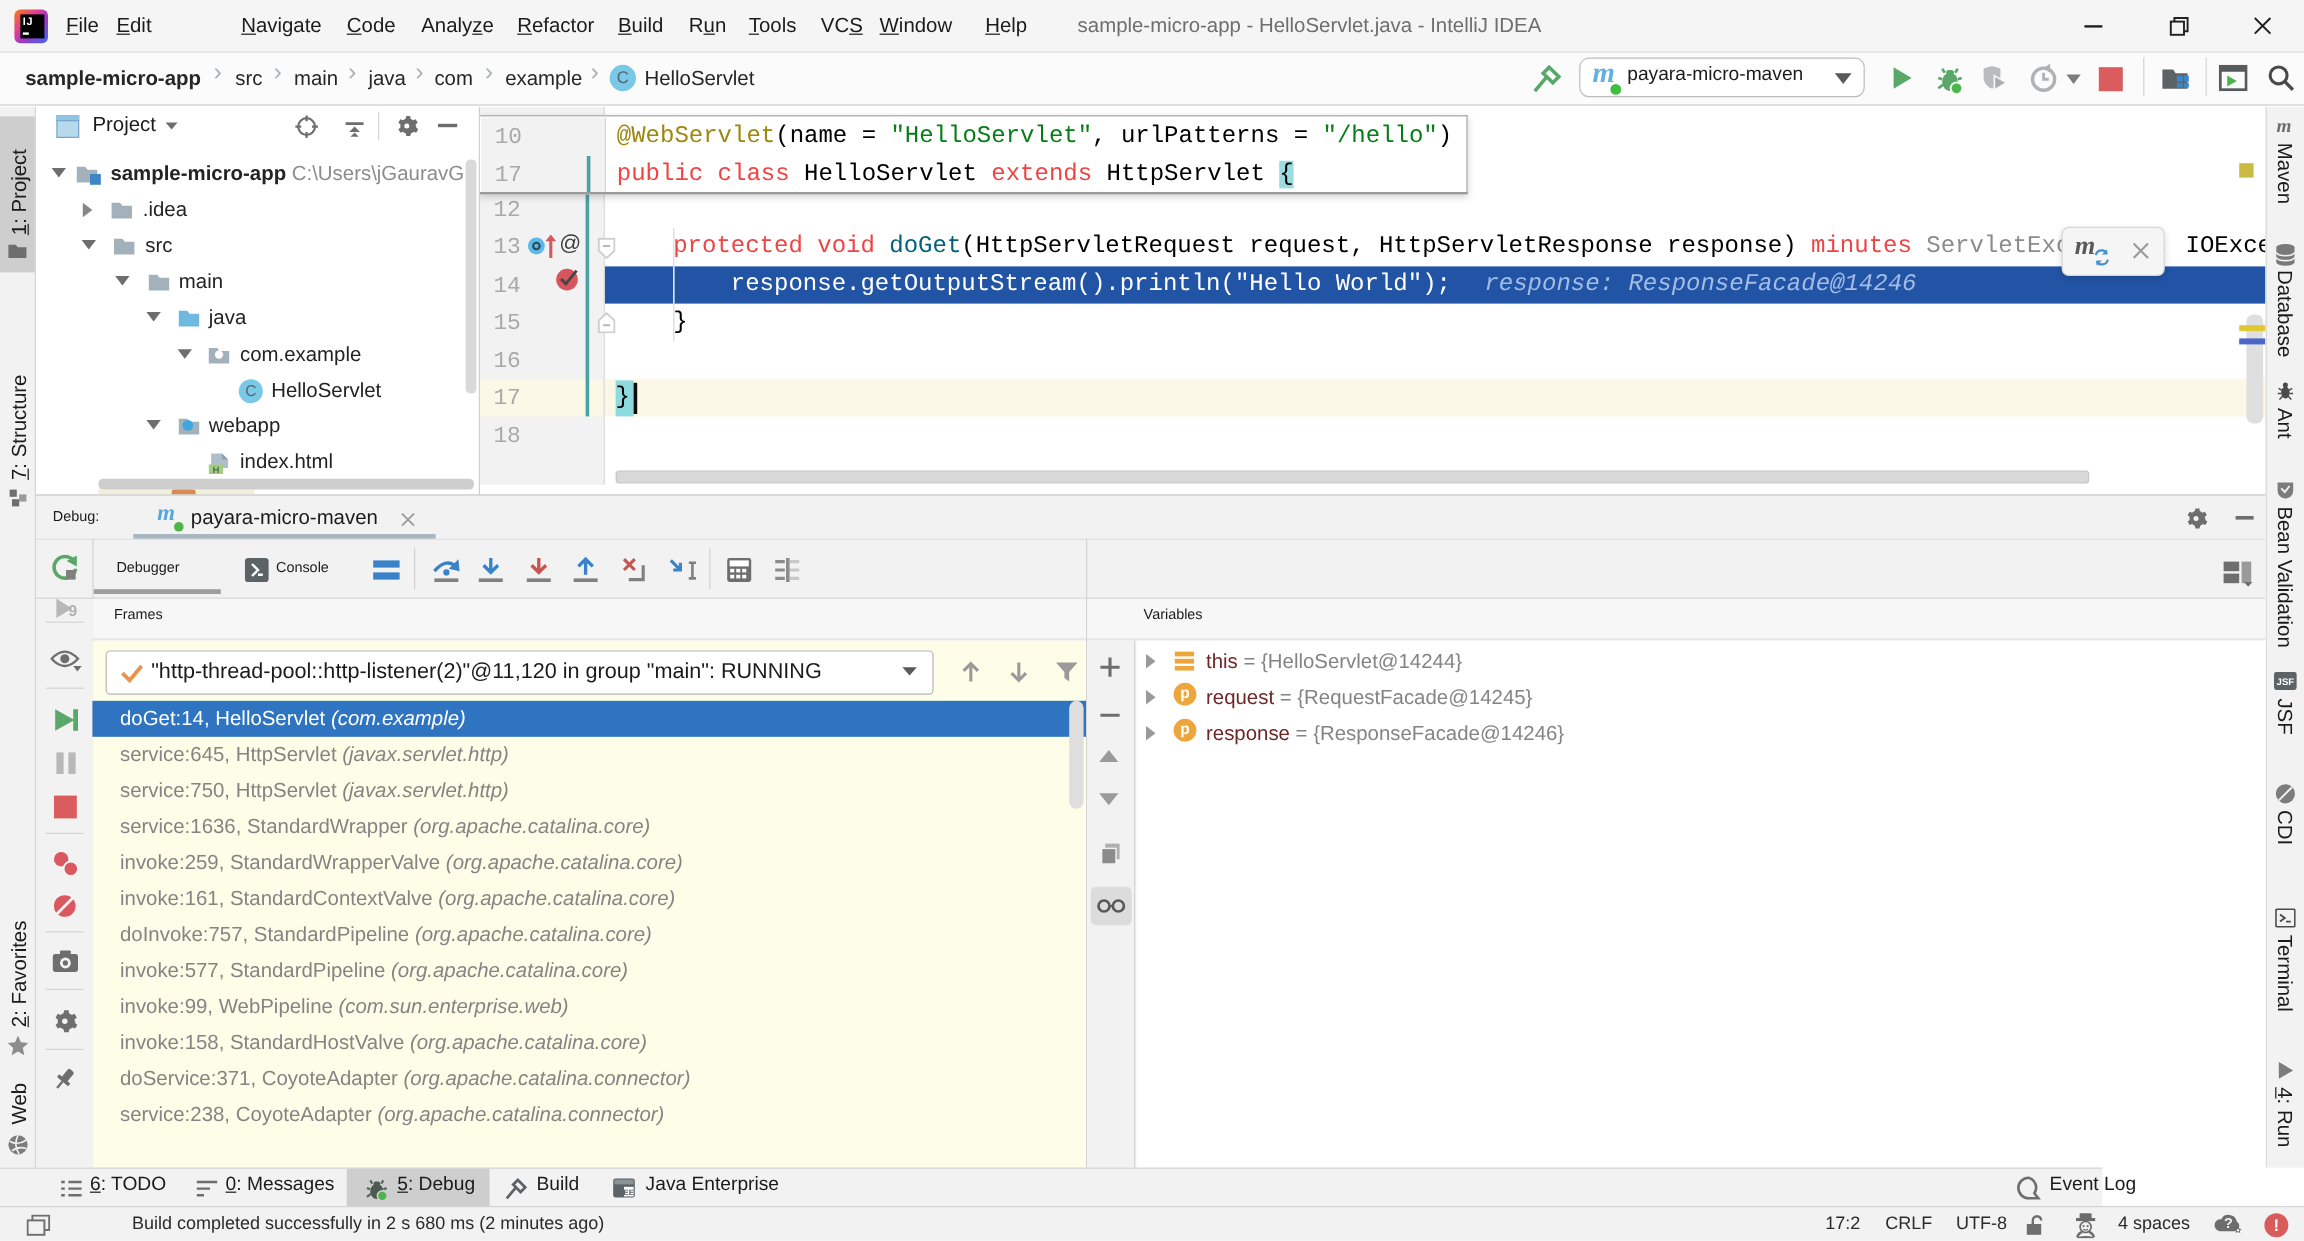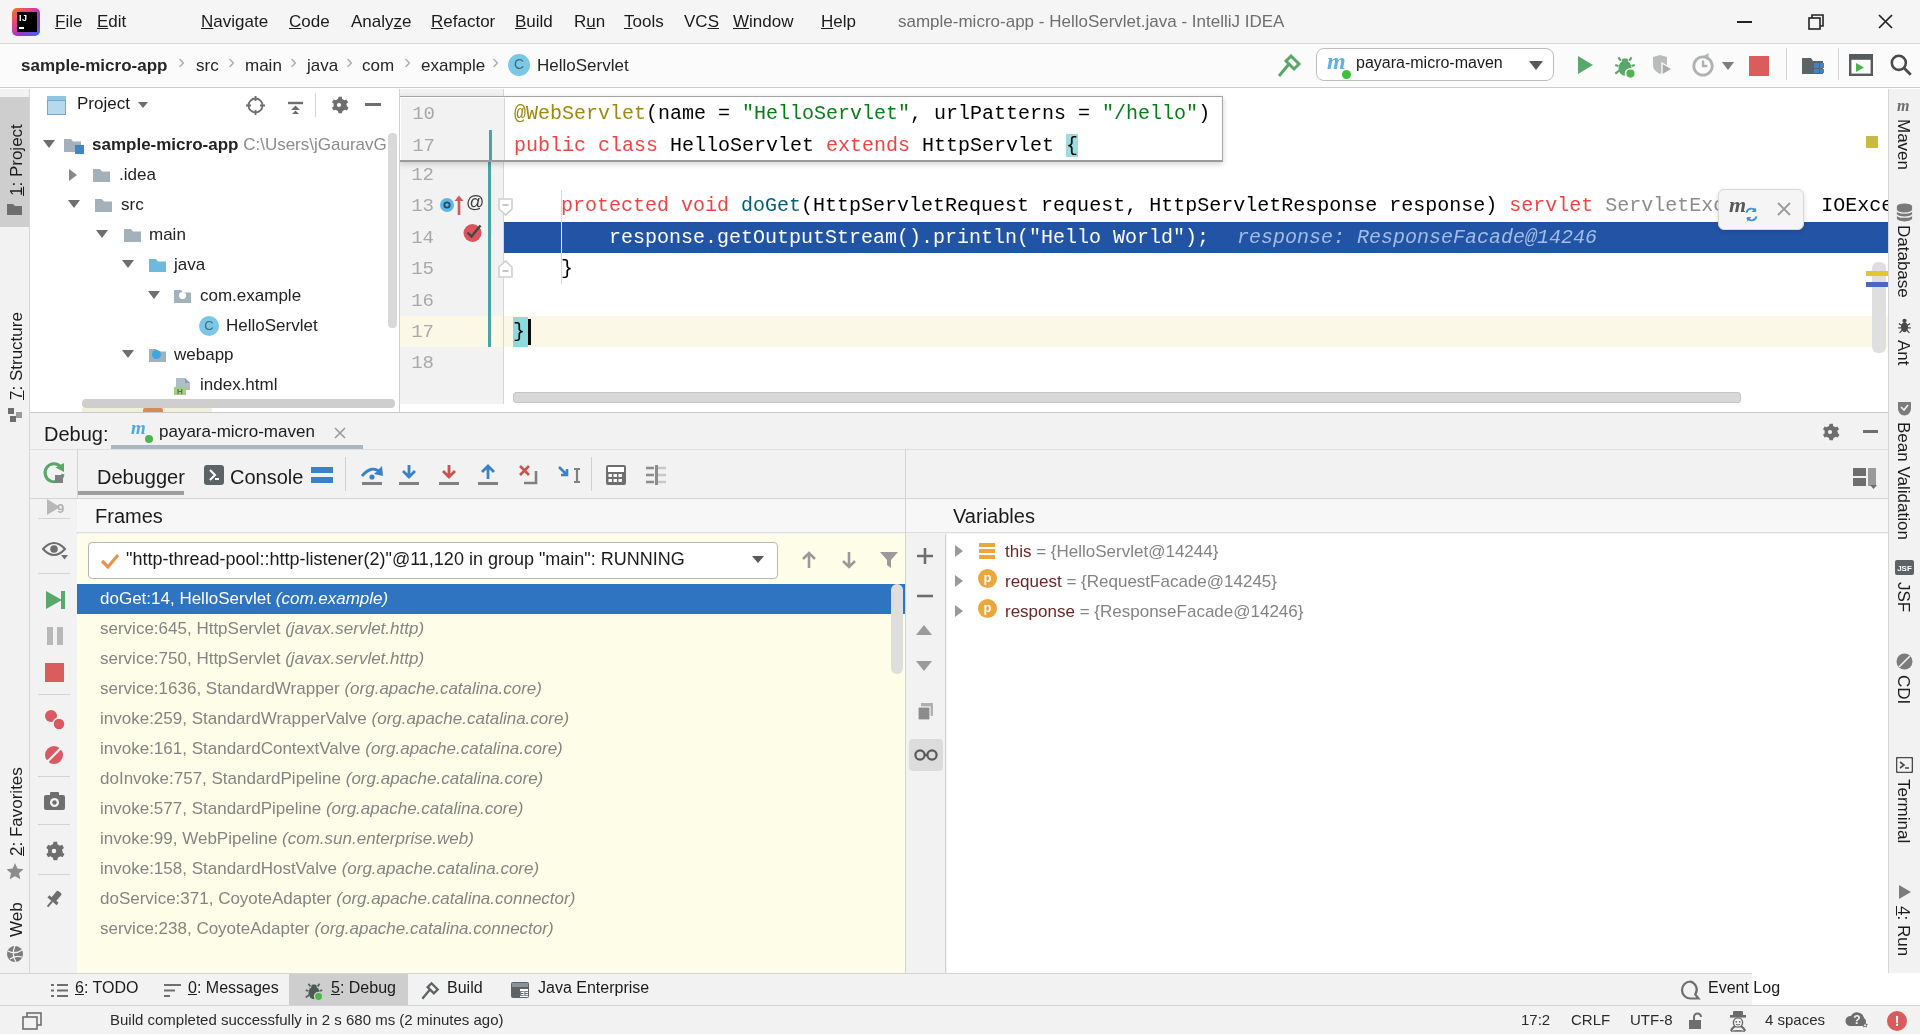--- a/index.html
+++ b/index.html
@@ -27,21 +27,21 @@
 .trow { position:absolute; height:30px; line-height:30px; font-size:17px; color:#232323; white-space:nowrap; }
 .arrow-d { position:absolute; width:0; height:0; border-left:6px solid transparent; border-right:6px solid transparent; border-top:8px solid #6e6e6e; }
 .arrow-r { position:absolute; width:0; height:0; border-top:6px solid transparent; border-bottom:6px solid transparent; border-left:8px solid #878787; }
 
 #editor { left:400px; top:89px; width:1488px; height:326px; background:#fff; overflow:hidden; }
 .eline { position:absolute; left:113px; height:32px; line-height:32px; font-size:20px; font-family:"Liberation Mono", monospace; white-space:pre; color:#000; }
 .lnum { position:absolute; width:36px; text-align:right; height:32px; line-height:32px; font-size:19px; color:#a9a9a9; font-family:"Liberation Mono", monospace; }
 .kw { color:#ef4444; } .str { color:#067d17; } .ann { color:#9e880d; } .mth { color:#00627a; } .gry { color:#8c8c8c; }
 
 #debug { left:30px; top:412px; width:1858px; height:561px; background:#f2f2f2; border-top:1px solid #c9c9c9; }
-.dtxt { position:absolute; font-size:20px; color:#1b1b1b; white-space:nowrap; }
+.dtxt { position:absolute; font-size:12px; color:#1b1b1b; white-space:nowrap; }
 .frow { position:absolute; left:0px; width:826px; height:30px; line-height:30px; font-size:17px; color:#848484; white-space:nowrap; }
 .frow i { font-style:italic; }
 .vname { color:#6e2626; } .vval { color:#848484; }
 
 #bottombar { left:0; top:973px; width:1752px; height:32px; background:#f2f2f2; border-top:1px solid #d4d4d4; }
 #statusbar { left:0; top:1005px; width:1920px; height:29px; background:#f2f2f2; border-top:1px solid #d4d4d4; }
 .btxt { position:absolute; top:5px; font-size:16px; color:#1b1b1b; white-space:nowrap; }
 .stxt { position:absolute; top:5px; font-size:15px; color:#2b2b2b; white-space:nowrap; }
 </style>
 </head>
@@ -267,21 +267,21 @@
         <path d="M4.5 7 H10.5" stroke="#b9b9b9" stroke-width="1.6"></path>
       </svg>
   <svg class="abs" style="left:98px;top:171px;" width="15" height="18">
         <path d="M1 17 H14 V7 L7.5 1 L1 7 Z" fill="#fff" stroke="#cfcfcf" stroke-width="1.6"></path>
         <path d="M4.5 11 H10.5" stroke="#b9b9b9" stroke-width="1.6"></path>
       </svg>
   <svg class="abs" style="left:61px;top:130px;" width="24" height="24">
         <circle cx="11.5" cy="14" r="9" fill="#d9555e"></circle>
         <path d="M6.5 13.5 L10.5 17.5 L19.5 6.5" stroke="#454545" stroke-width="2.4" fill="none"></path>
       </svg>
-  <div class="eline" style="top:101px;"><span class="kw">    protected void</span> <span class="mth">doGet</span>(HttpServletRequest request, HttpServletResponse response) <span class="kw">servlet</span> <span class="gry">ServletException</span>, IOException {</div>
+  <div class="eline" style="top:101px;"><span class="kw">    protected void</span> <span class="mth">doGet</span>(HttpServletRequest request, HttpServletResponse response) <span class="kw">minutes</span> <span class="gry">ServletException</span>, IOException {</div>
   <div class="eline" style="top:133px;color:#fff;">        response.getOutputStream().println("Hello World");</div>
   <div class="eline" style="left:837px;top:133px;font-style:italic;color:#a3bce5;">response: ResponseFacade@14246</div>
   <div class="eline" style="top:164px;">    }</div>
   <div class="abs" style="left:113px;top:228px;width:15px;height:30px;background:#8cdbde;"></div>
   <div class="eline" style="top:227px;">}</div>
   <div class="abs" style="left:128px;top:230px;width:3px;height:26px;background:#0b0b0b;"></div>
   <div class="abs" style="left:113px;top:303px;width:1228px;height:11px;border-radius:3px;background:#d8d8d8;border:1px solid #c6c6c6;"></div>
   <div class="abs" style="left:1472px;top:173px;width:14px;height:91px;border-radius:6px;background:#dfdfdf;"></div>
   <div class="abs" style="left:1466px;top:47px;width:12px;height:12px;background:#c9bb42;"></div>
   <div class="abs" style="left:1466px;top:182px;width:22px;height:5px;background:#e0c832;"></div>

